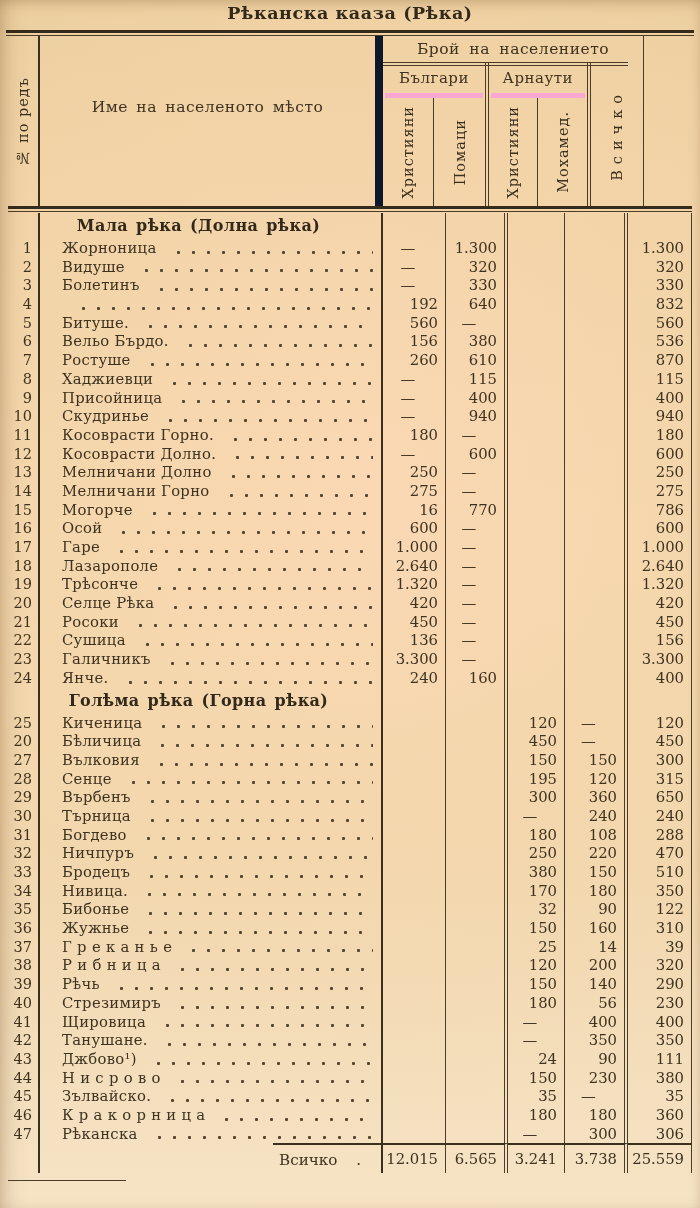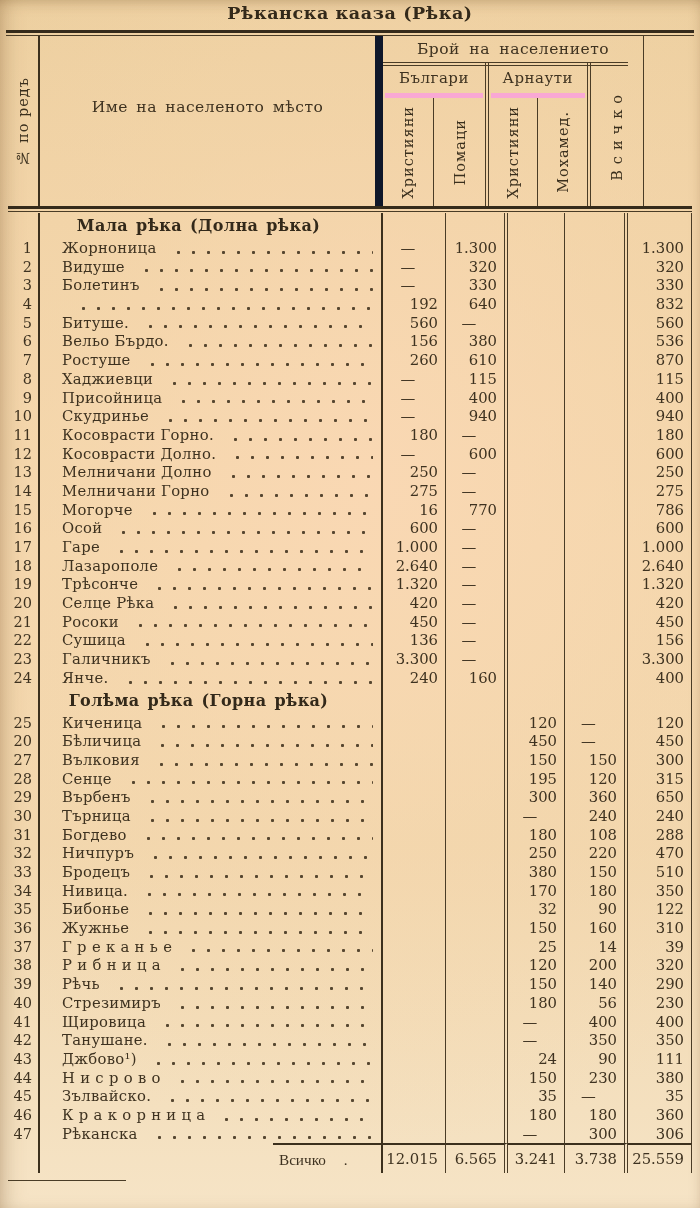--- a/index.html
+++ b/index.html
@@ -66,21 +66,21 @@
   .v1{width:63px;border-right:1px solid #4a3c26;}
   .v2{width:62px;border-right:4px double #4a3c26;}
   .v3{width:57px;border-right:1px solid #4a3c26;}
   .v4{width:63px;border-right:4px double #4a3c26;}
   .v5{width:64px;border-right:1px solid #4a3c26;}
   .val{text-align:right;padding-right:7px;font-size:14.8px;}
   .val.dash{text-align:center;padding-right:12px;}
   
   .tsummary{display:flex;height:30px;line-height:28px;font-size:15.2px;}
   .tsummary .cnum{border-right:2px solid #3c301d;}
-  .tsummary .cname{display:block;padding-left:8px;font-family:Liberation Serif, serif;}
+  .tsummary .cname{display:block;padding-left:8px;}
   .sum-label{
     margin-left:auto;width:102px;border-top:2px solid #3c301d;
     text-align:left;padding:1px 0 0 6px;font-size:15.2px;word-spacing:14px;
   }
   .tsummary .val{border-top:2px solid #3c301d;}
   
   .footnote-rule{position:absolute;top:1180px;left:8px;width:118px;border-top:1.5px solid #4a3c26;}
   .footnote{position:absolute;top:1209px;left:34px;font-size:14.5px;color:#3e3220;}
   .footnote sup{font-size:10px;font-weight:bold;margin-right:7px;}
 </style>

